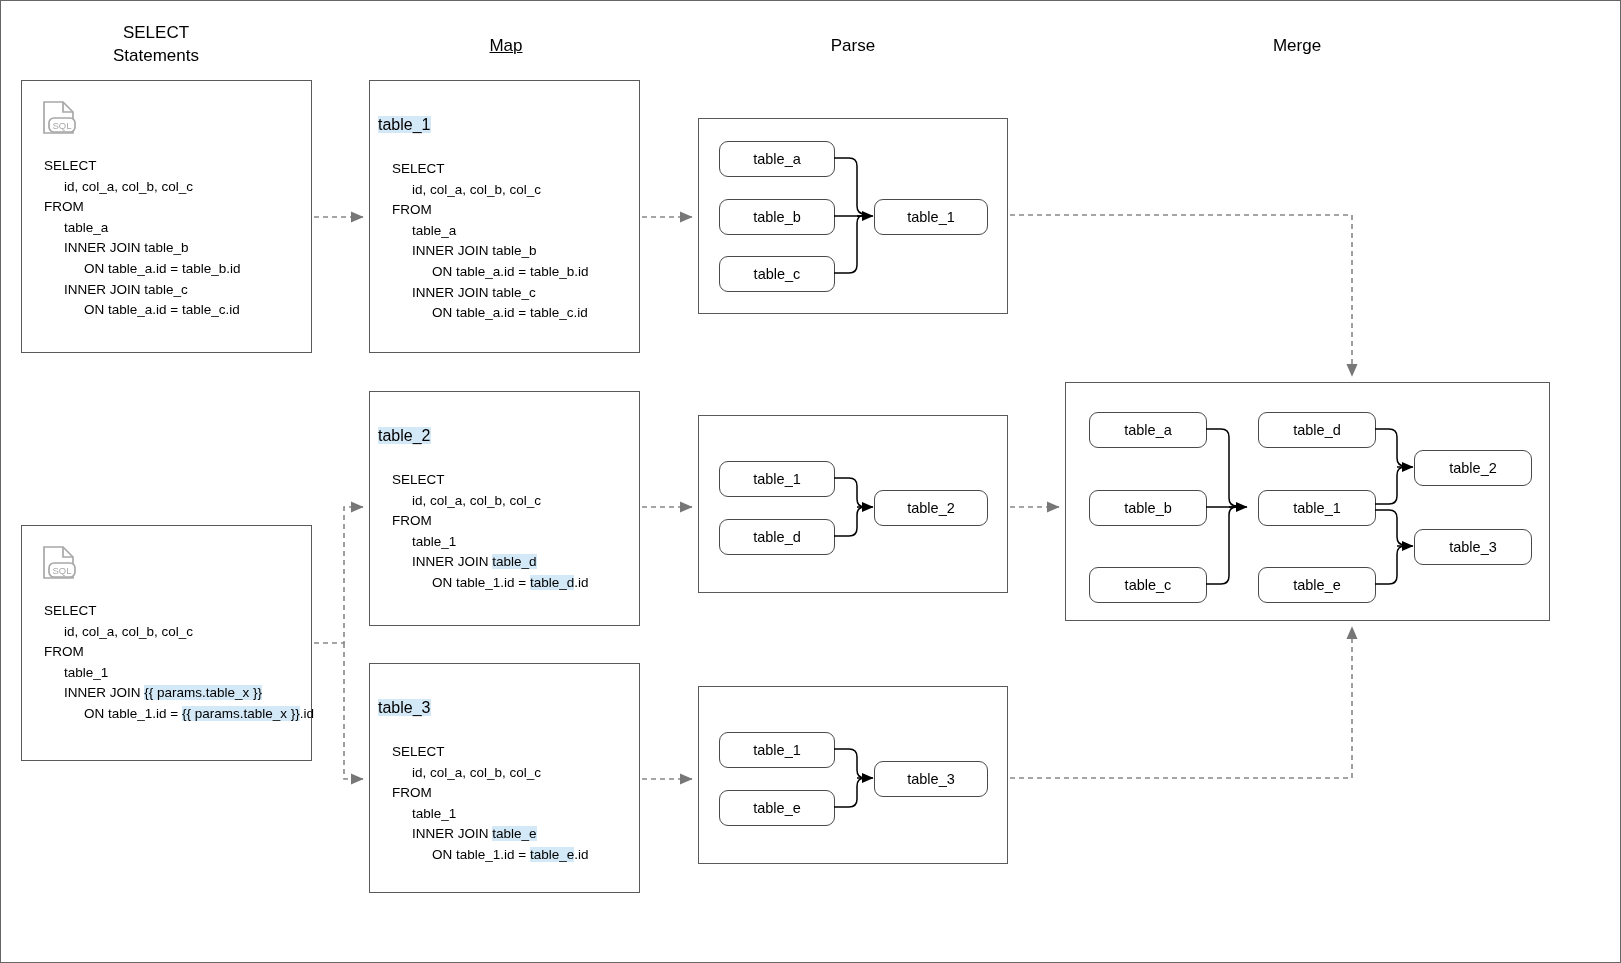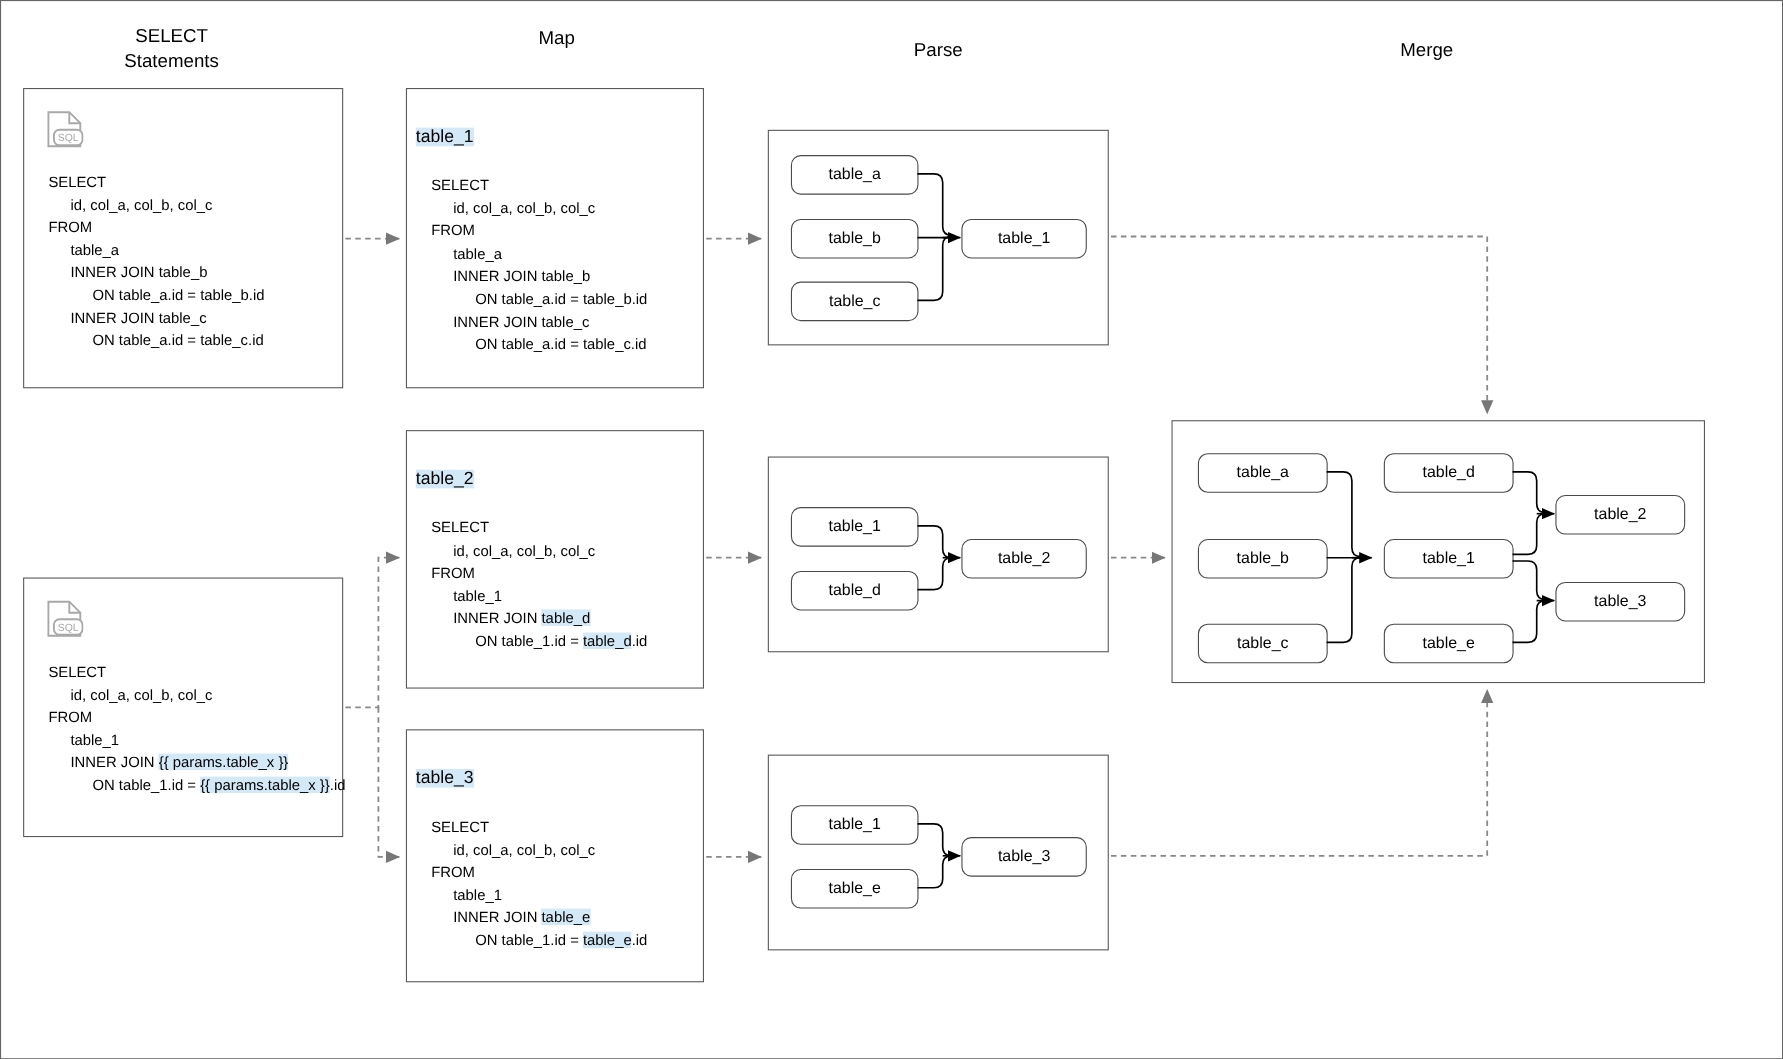--- a/index.html
+++ b/index.html
@@ -73,21 +73,21 @@
     pointer-events:none;
   }
 </style>
 </head>
 <body>
 
 <div id="canvas">
 
   <div class="col-header" style="left:75px;top:20px;width:160px;">SELECT
 Statements</div>
-  <div class="col-header" style="left:425px;top:22px;width:160px;">Map</div>
+  <div class="col-header" style="left:425px;top:33px;width:160px;text-decoration:underline;">Map</div>
   <div class="col-header" style="left:772px;top:33px;width:160px;">Parse</div>
   <div class="col-header" style="left:1216px;top:33px;width:160px;">Merge</div>
 
   <div class="panel" style="left:20px;top:79px;width:291px;height:273px;">
     <span class="sql-icon" style="left:20px;top:19px;">
       <svg width="34" height="40" viewBox="0 0 34 40">
         <path d="M2 2 L21 2 L31 12 L31 33 L2 33 Z" fill="#ffffff" stroke="#a8a8a8" stroke-width="1.7"></path>
         <path d="M21 2 L21 12 L31 12" fill="none" stroke="#a8a8a8" stroke-width="1.7"></path>
         <rect x="7" y="18" width="26" height="14" rx="5" ry="5" fill="#ffffff" stroke="#a8a8a8" stroke-width="1.7"></rect>
         <text x="20" y="28.5" font-family="'Liberation Sans',sans-serif" font-size="9.5" fill="#a8a8a8" text-anchor="middle">SQL</text>

